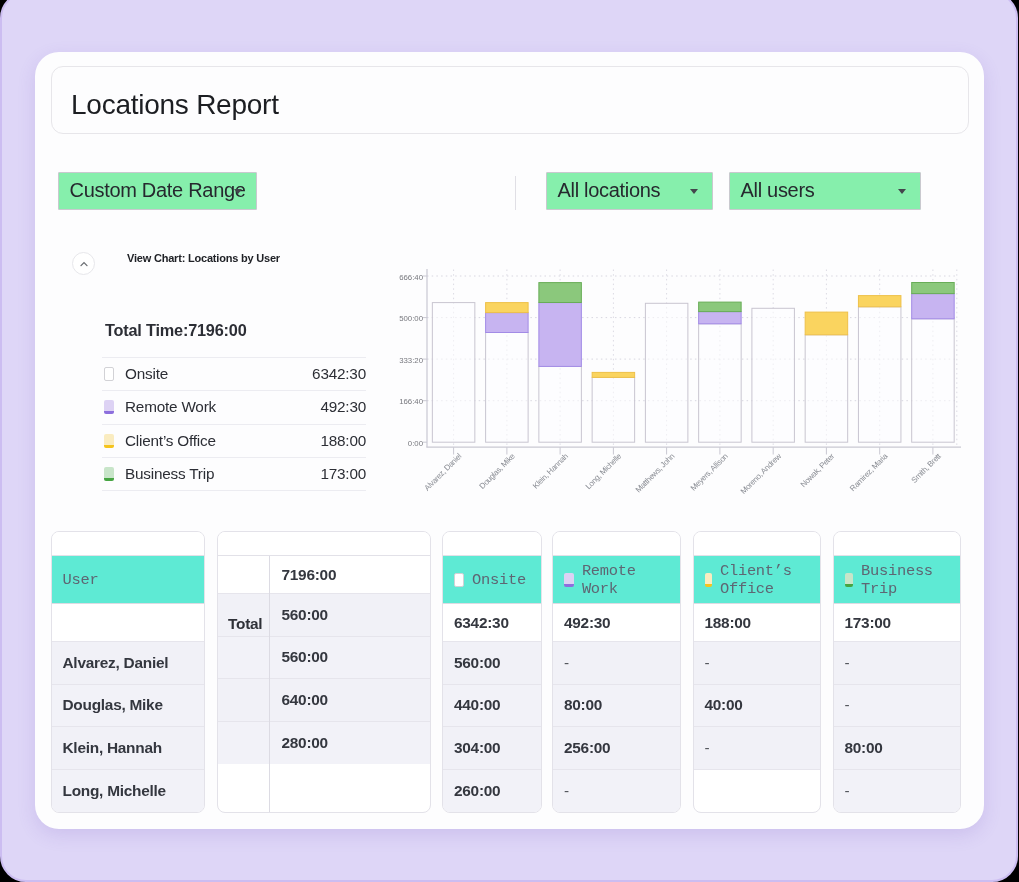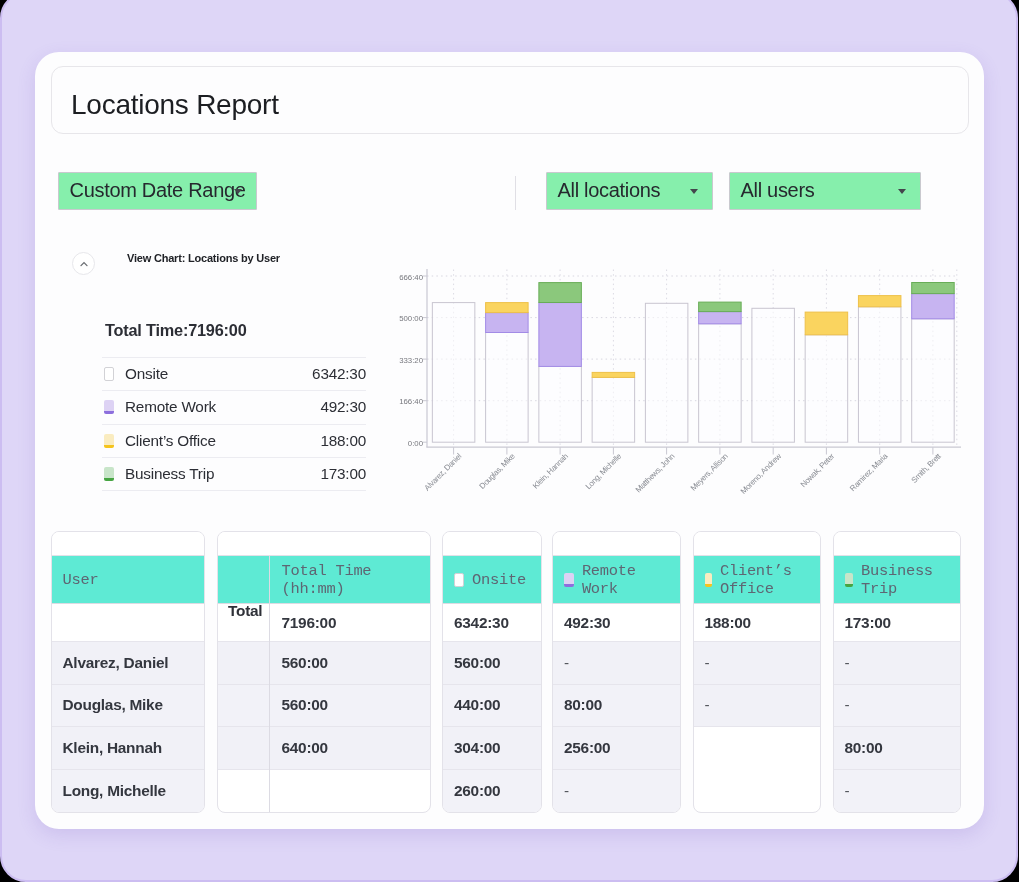--- a/index.html
+++ b/index.html
@@ -146,37 +146,37 @@
     <div class="trow r1">
         <span class="pad">Klein, Hannah</span>
       </div>
     <div class="trow r2 last">
         <span class="pad">Long, Michelle</span>
       </div>
   </div>
 
   <div class="tcard" id="tc-tot">
     <div class="strip"></div>
-    <div class="thead">
-        <span style="padding-left:64px">Total Time (hh:mm)</span>
-      </div>
     <div class="trtotal">
         <span style="padding-left:64px">7196:00</span>
       </div>
     <div class="trow r1">
         <span style="padding-left:64px">560:00</span>
       </div>
     <div class="trow r2">
         <span style="padding-left:64px">560:00</span>
       </div>
     <div class="trow r1">
         <span style="padding-left:64px">640:00</span>
       </div>
+    <div class="trow r2 last">
+        <span style="padding-left:64px">280:00</span>
+      </div>
     <div class="vdiv"></div>
-    <div class="totlbl" style="top:60px">Total</div>
+    <div class="totlbl" style="top:73px">Total</div>
   </div>
 
   <div class="tcard" id="tc-ons">
     <div class="strip"></div>
     <div class="thead">
         <span class="pad" style="display:flex;align-items:center"><span class="hsw sw-onsite"></span>Onsite</span>
       </div>
     <div class="trtotal">
         <span class="pad">6342:30</span>
       </div>
@@ -219,20 +219,23 @@
   <div class="tcard" id="tc-cli">
     <div class="strip"></div>
     <div class="thead">
         <span class="pad" style="display:flex;align-items:center"><span class="hsw sw-client"></span>Client’s Office</span>
       </div>
     <div class="trtotal">
         <span class="pad">188:00</span>
       </div>
     <div class="trow r1">
         <span class="pad dash">-</span>
+      </div>
+    <div class="trow r2">
+        <span class="pad">40:00</span>
       </div>
     <div class="trow r1">
         <span class="pad dash">-</span>
       </div>
   </div>
 
   <div class="tcard" id="tc-biz">
     <div class="strip"></div>
     <div class="thead">
         <span class="pad" style="display:flex;align-items:center"><span class="hsw sw-biz"></span>Business Trip</span>

